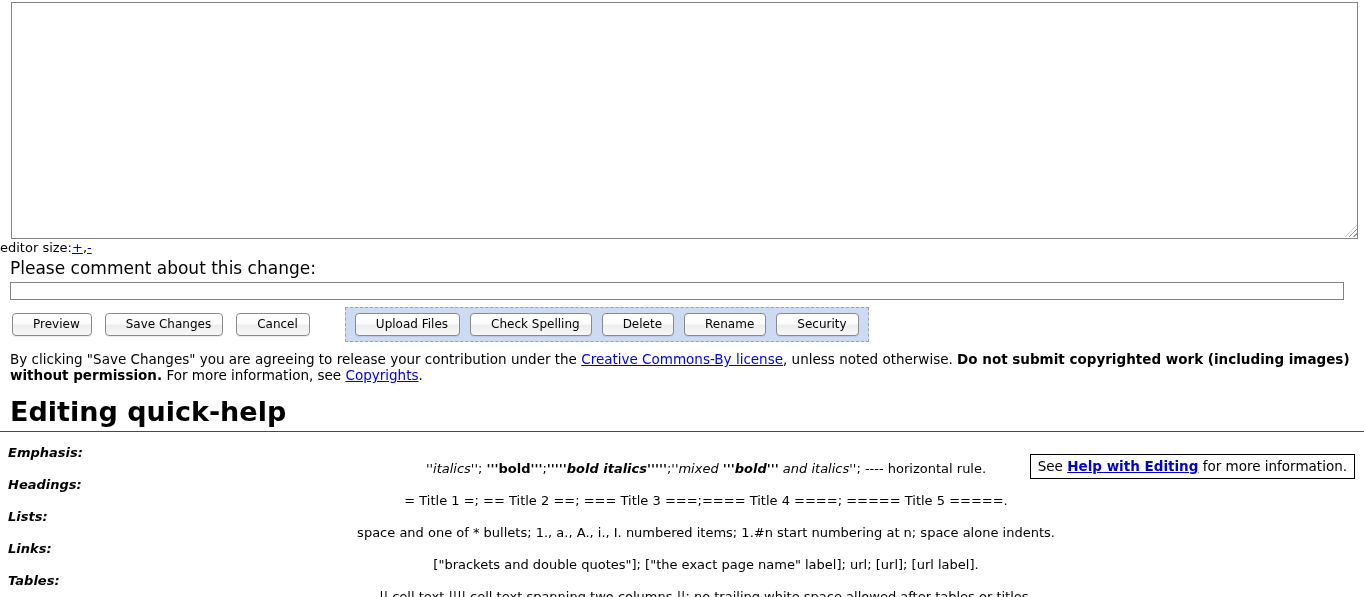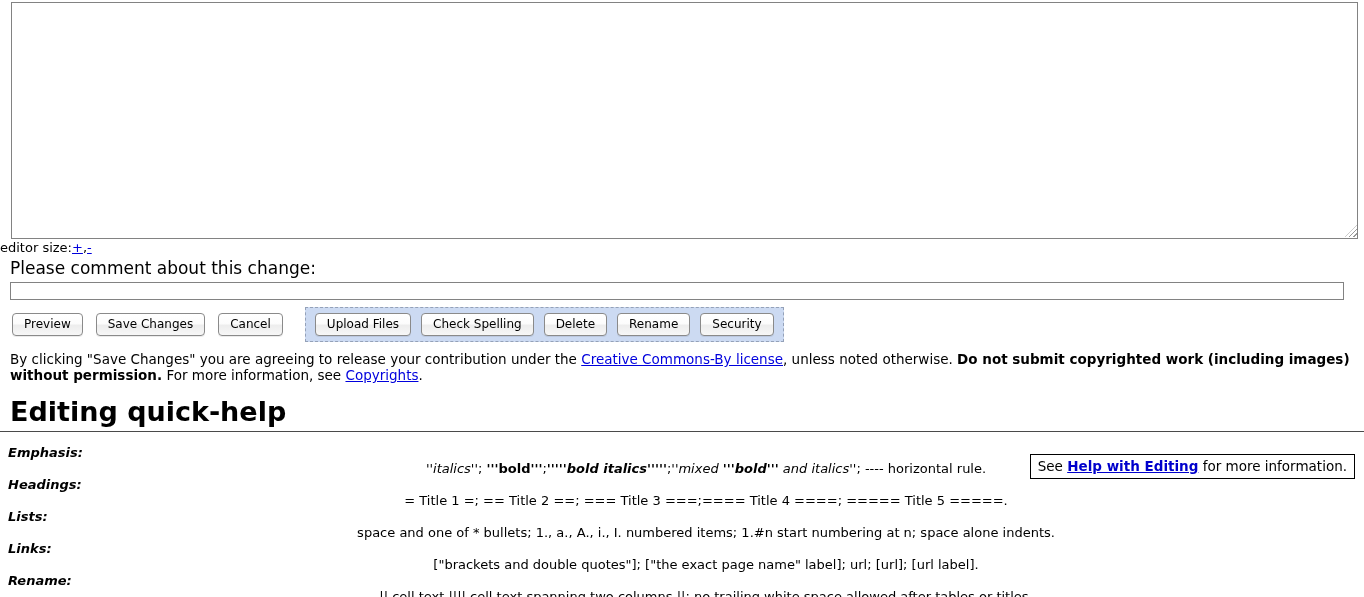--- a/index.html
+++ b/index.html
@@ -65,33 +65,33 @@
   
   .buttons-row {
     display: flex;
     align-items: center;
     margin: 7px 0 0 12px;
   }
   .btn {
     font-family: "DejaVu Sans", "Liberation Sans", sans-serif;
     font-size: 12px;
     color: #000;
-    padding: 3px 11px 4px 11px;
+    padding: 3px 11px 4px 20px;
     border: 1px solid #8a8a8a;
     border-radius: 4px;
     background: linear-gradient(to bottom, #ffffff 0%, #fcfcfc 45%, #ededed 55%, #f7f7f7 100%);
     box-shadow: 0 1px 0 rgba(0,0,0,0.08);
     margin-right: 13px;
     cursor: pointer;
     white-space: nowrap;
   }
   .extra-box {
     display: flex;
     align-items: center;
-    margin-left: 9px;
+    margin-left: 22px;
     background: #ccdaf2;
     border: 1px dashed #94a1b8;
     padding: 5px 9px;
   }
   .extra-box .btn { margin-right: 10px; }
   .extra-box .btn:last-child { margin-right: 0; }
 
   
   .legal {
     margin: 9px 10px 0 10px;
@@ -165,18 +165,18 @@
 
     <dt>Headings:</dt>
     <dd>= Title 1 =; == Title 2 ==; === Title 3 ===;==== Title 4 ====; ===== Title 5 =====.</dd>
 
     <dt>Lists:</dt>
     <dd>space and one of * bullets; 1., a., A., i., I. numbered items; 1.#n start numbering at n; space alone indents.</dd>
 
     <dt>Links:</dt>
     <dd>["brackets and double quotes"]; ["the exact page name" label]; url; [url]; [url label].</dd>
 
-    <dt>Rename:</dt>
+    <dt>Tables:</dt>
     <dd>|| cell text |||| cell text spanning two columns ||; no trailing white space allowed after tables or titles.</dd>
   </dl>
 
   <div class="help-box"><span>See </span><a href="#">Help with Editing</a><span> for more information.</span></div>
 </div>
 
 </body></html>

